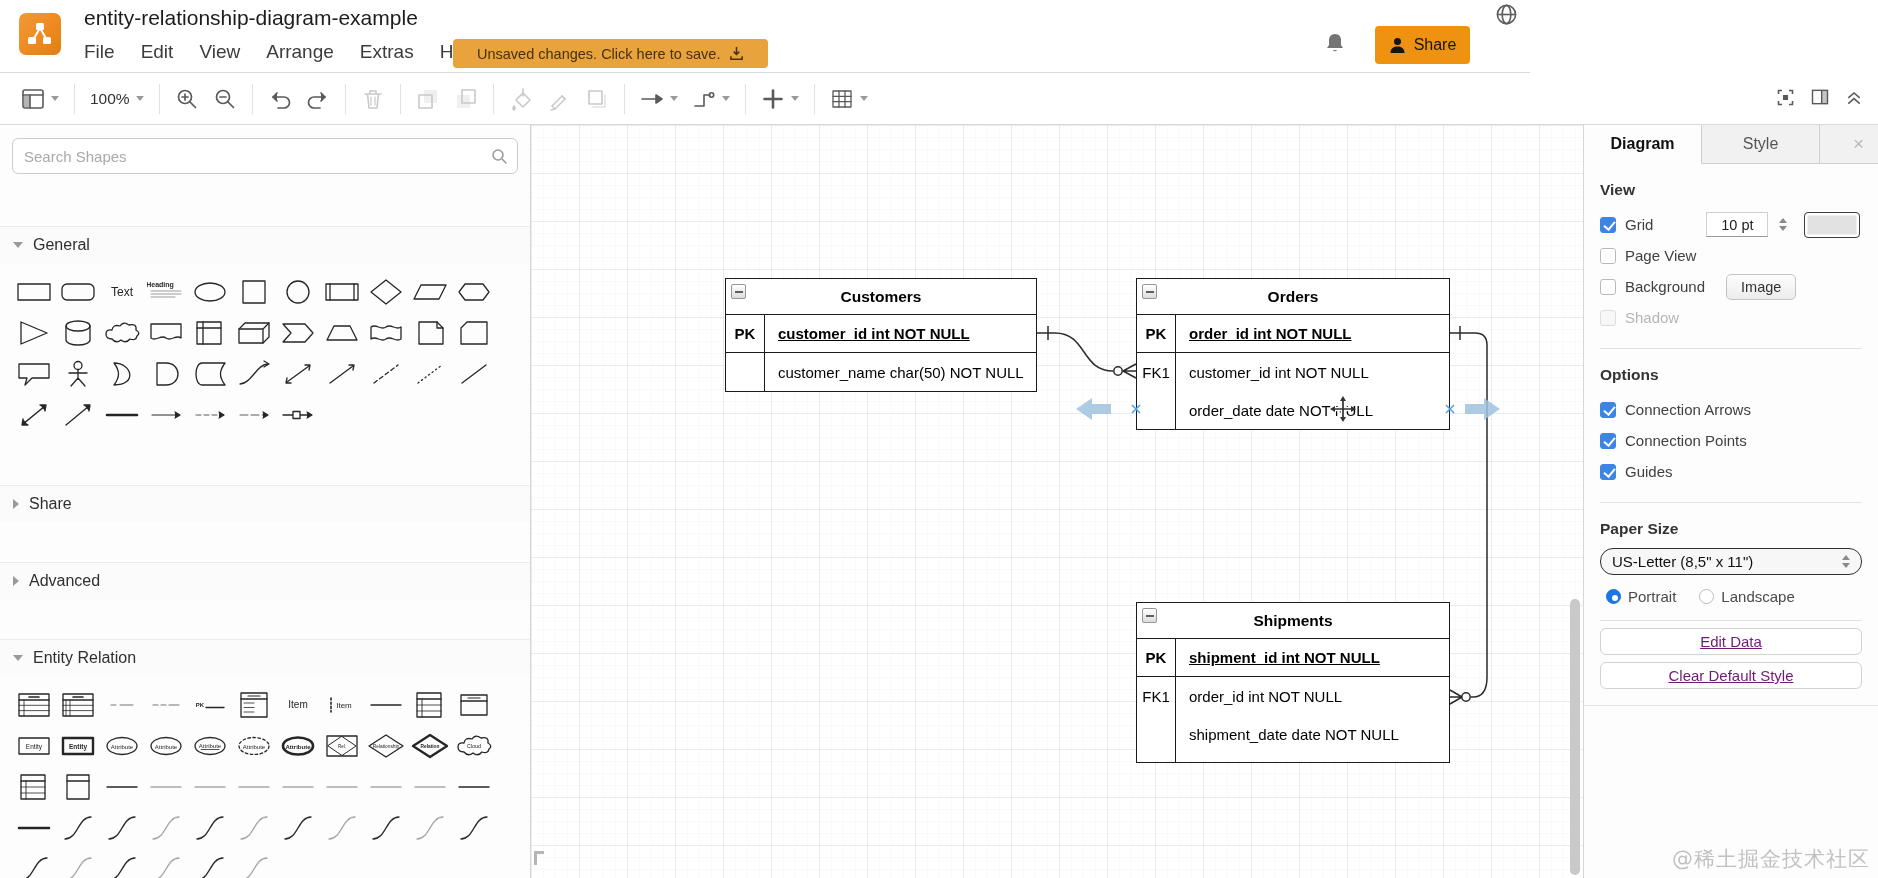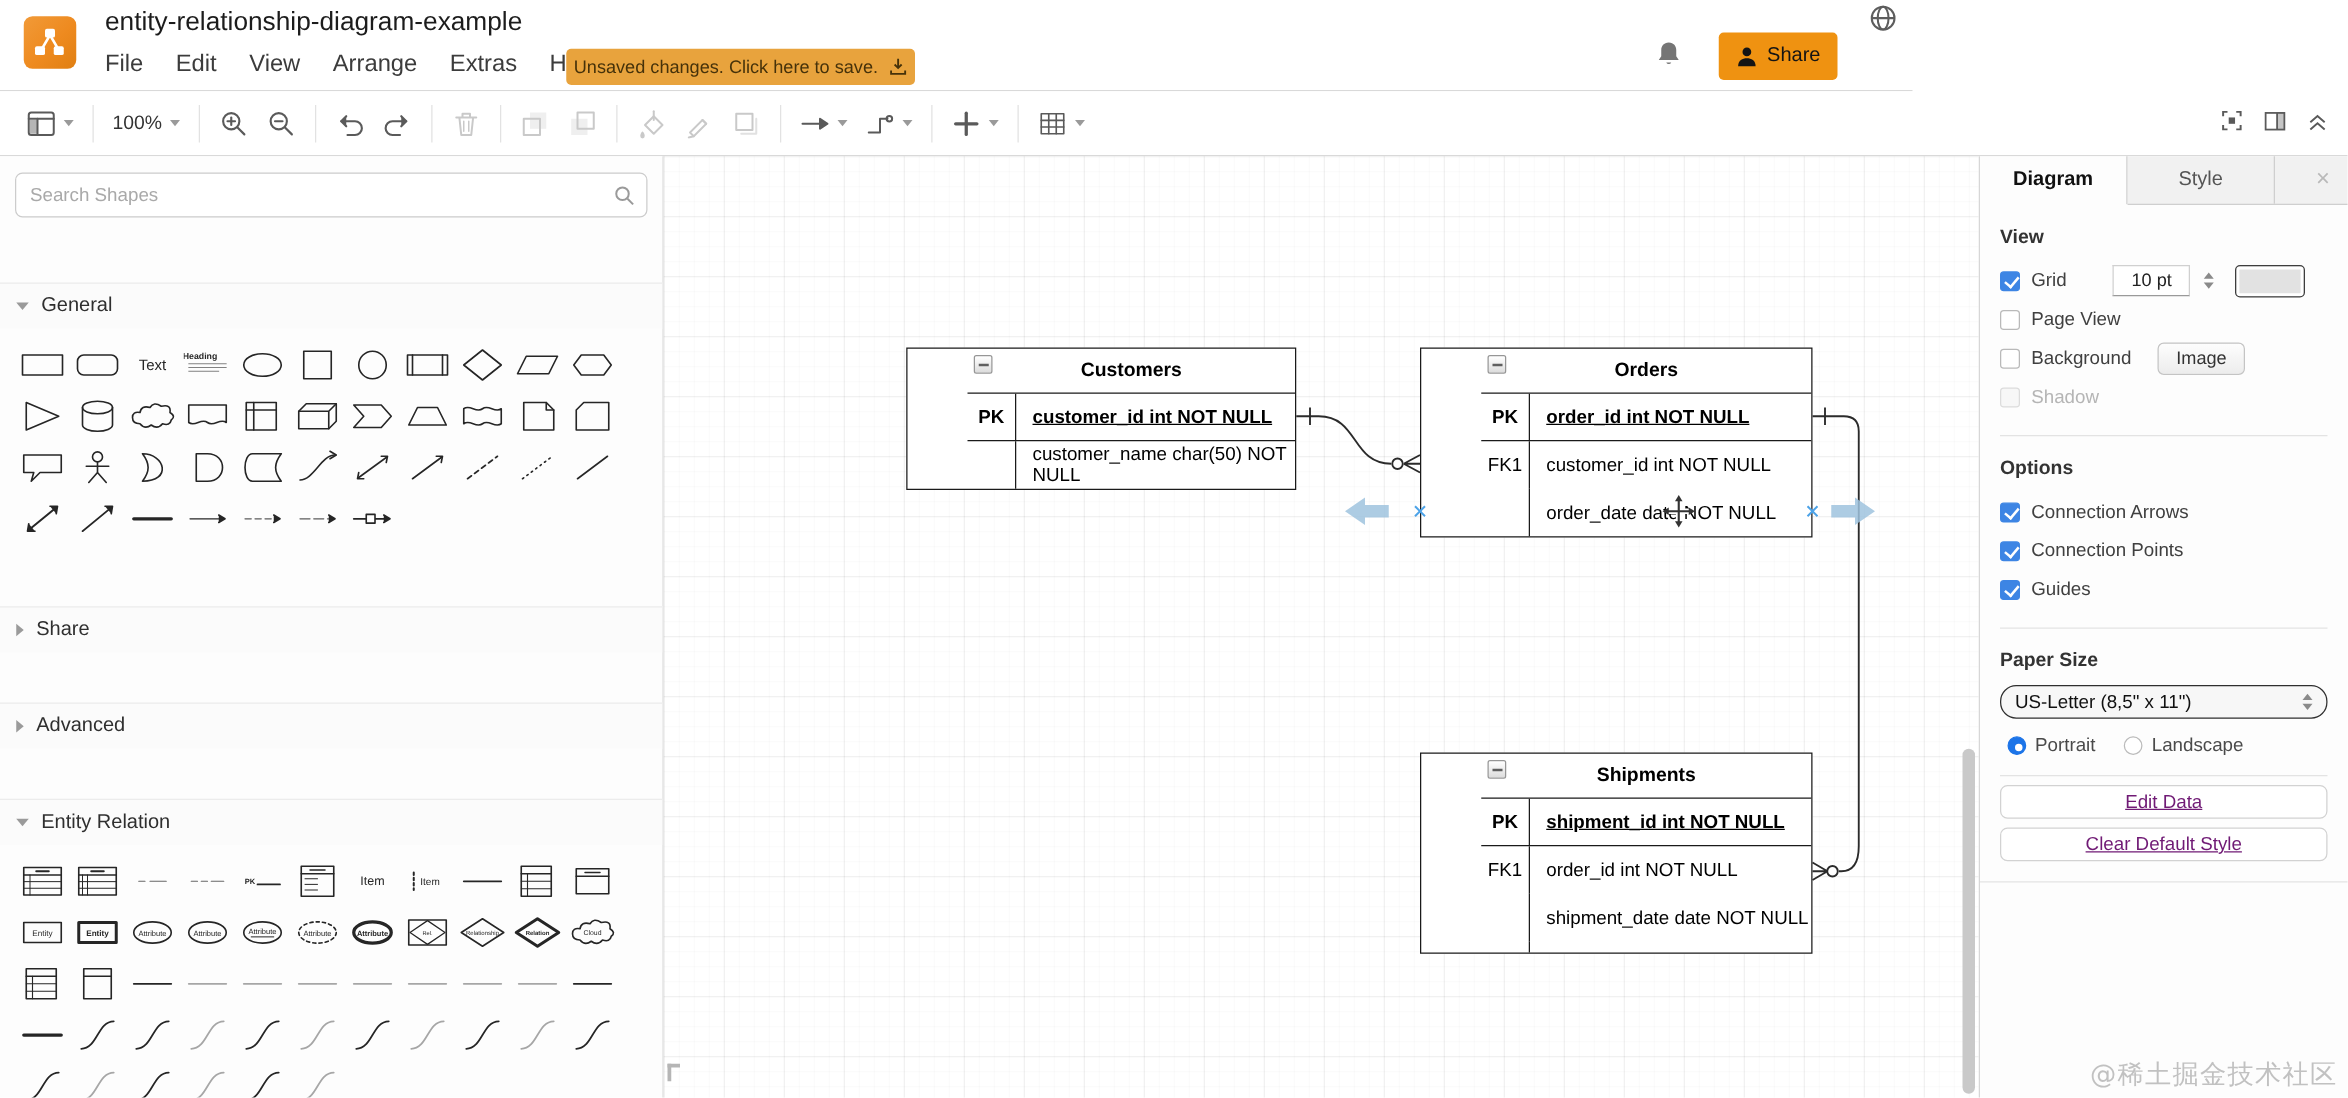--- a/index.html
+++ b/index.html
@@ -9,21 +9,21 @@
   
   .app-header { position:absolute; left:0; top:0; width:1530px; height:73px; background:#fff;
     border-bottom:1px solid #d9d9d9; }
   .logo { position:absolute; left:19px; top:13px; width:42px; height:42px; border-radius:7px;
     background:linear-gradient(135deg,#f19a38 0%,#ee8a1f 55%,#e07f12 100%);
     display:flex; align-items:center; justify-content:center; }
   .doc-title { position:absolute; left:84px; top:6px; font-size:21px; color:#1c1c1c; }
   .menubar { position:absolute; left:84px; top:41px; display:flex; gap:26px; }
   .menu-item { font-size:19px; color:#3c3c3c; cursor:default; }
   .unsaved-banner { position:absolute; left:453px; top:39px; height:29px; display:flex; align-items:center;
-    gap:9px; padding:0 6px; background:#e8a33d; border-radius:4px; font-size:14.5px; color:#46320a; }
+    gap:9px; padding:0 24px; background:#e8a33d; border-radius:4px; font-size:14.5px; color:#46320a; }
   .bell { position:absolute; right:184px; top:32px; }
   .share-btn { position:absolute; right:60px; top:26px; width:95px; height:38px; background:#ef9211;
     border-radius:4px; display:flex; align-items:center; justify-content:center; gap:8px;
     font-size:16px; color:#141414; }
   .globe { position:absolute; right:12px; top:3px; }
 
   
   .toolbar { position:absolute; left:0; top:73px; width:1878px; height:52px; background:#fff;
     border-bottom:1px solid #d9d9d9; display:flex; align-items:center; padding-left:14px; }
   .tb-item { display:flex; align-items:center; gap:4px; margin:0 7px; color:#5a5a5a; cursor:pointer; }
@@ -55,21 +55,21 @@
   .shape svg { display:block; }
 
   
   .canvas { position:absolute; left:531px; top:125px; width:1052px; height:753px; background:#fff;
     background-image:
       linear-gradient(rgba(0,0,0,0.055) 1px, transparent 1px),
       linear-gradient(90deg, rgba(0,0,0,0.055) 1px, transparent 1px),
       linear-gradient(rgba(0,0,0,0.018) 1px, transparent 1px),
       linear-gradient(90deg, rgba(0,0,0,0.018) 1px, transparent 1px);
     background-size:48px 48px, 48px 48px, 12px 12px, 12px 12px; }
-  .entity { position:absolute; background:#fff; border:1.5px solid #1a1a1a; display:flex; flex-direction:column;padding-left:48px; }
+  .entity { position:absolute; background:#fff; border:1.5px solid #1a1a1a; display:flex; flex-direction:column; }
   .ent-header { height:36px; border-bottom:1.5px solid #1a1a1a; display:flex; align-items:center;
     justify-content:center; font-size:15.5px; font-weight:bold; color:#000; position:relative; }
   .collapse-box { position:absolute; left:5px; top:5px; width:15px; height:15px; border:1px solid #969696;
     border-radius:2px; background:linear-gradient(#ffffff,#dcdcdc); display:flex; align-items:center; justify-content:center; }
   .collapse-box i { display:block; width:8px; height:2px; background:#5f5f5f; }
   .ent-body { flex:1; display:flex; flex-direction:column; }
   .ent-row { height:38px; display:flex; flex:0 0 auto; }
   .ent-row.pkline { border-bottom:1.5px solid #1a1a1a; }
   .ent-row.fill { flex:1 1 auto; height:auto; }
   .ent-key { width:39px; border-right:1.5px solid #1a1a1a; display:flex; align-items:center;
@@ -96,21 +96,21 @@
   .fp-section { padding:0 16px; }
   .fp-h { font-size:15.5px; font-weight:bold; color:#333; margin:17px 0 10px 0; }
   .fp-row { display:flex; align-items:center; gap:9px; height:31px; font-size:15px; color:#404040; }
   .fp-row .lbl { flex:0 0 auto; }
   .fp-row .lbl.dis { color:#b5b5b5; }
   .cb { width:16px; height:16px; border-radius:3px; border:1px solid #b9b9b9; background:#fff; position:relative; flex:0 0 auto; }
   .cb.checked { background:#3d85e4; border-color:#3d85e4; }
   .cb.checked::after { content:""; position:absolute; left:4.5px; top:1.5px; width:5px; height:9px;
     border:solid #fff; border-width:0 2px 2px 0; transform:rotate(40deg); }
   .cb.dis { border-color:#dcdcdc; background:#f7f7f7; }
-  .grid-size { margin-left:28px; width:62px; height:25px; border:1px solid #d0d0d0; background:#fff;
+  .grid-size { margin-left:44px; width:62px; height:25px; border:1px solid #d0d0d0; background:#fff;
     display:flex; align-items:center; justify-content:center; font-size:14.5px; color:#222;
     border-bottom-color:#9a9a9a; }
   .stepper { display:flex; flex-direction:column; gap:3px; margin-left:2px; }
   .stepper b { width:0; height:0; border-left:4px solid transparent; border-right:4px solid transparent; }
   .stepper .up { border-bottom:5px solid #8a8a8a; }
   .stepper .dn { border-top:5px solid #8a8a8a; }
   .swatch { margin-left:8px; width:56px; height:26px; border:1px solid #3e3e3e; border-radius:4px;
     background:#e2e2e2; box-shadow:inset 0 0 0 2.5px #fff; }
   .img-btn { margin-left:12px; height:26px; padding:0 14px; border:1px solid #c4c4c4; border-radius:5px;
     background:linear-gradient(#fdfdfd,#ececec); font-size:14.5px; color:#333; display:flex; align-items:center; }

